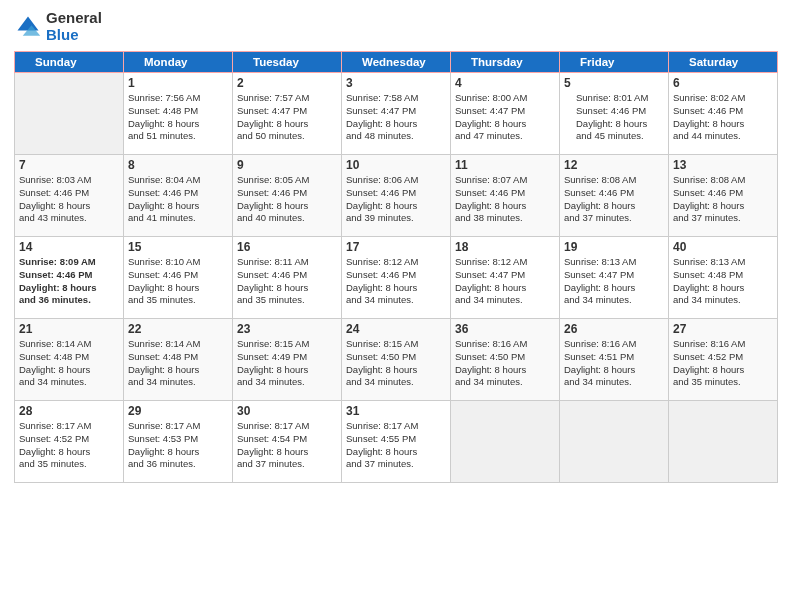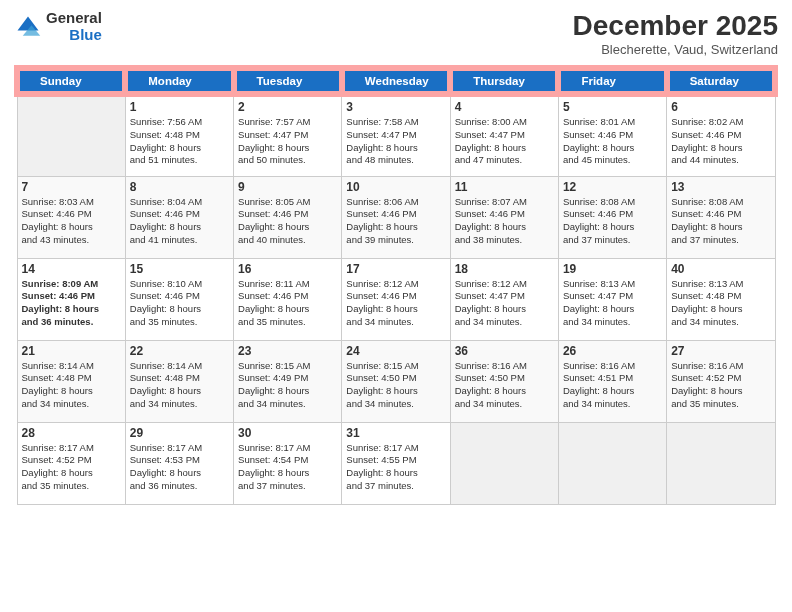--- a/index.html
+++ b/index.html
@@ -26,21 +26,20 @@
     .logo {
       display: flex;
       align-items: center;
       gap: 4px;
     }
     .logo-text {
       font-size: 15px;
       font-weight: bold;
       color: #333;
       line-height: 1.1;
-      text-align: right;
     }
     .logo-blue { color: #1a6fc4; }
     .logo-icon {
       width: 28px;
       height: 28px;
     }
     .title-section {
       text-align: right;
     }
     .month-title {
@@ -57,21 +56,21 @@
       border-collapse: collapse;
       table-layout: fixed;
     }
     thead tr th {
       background-color: #1a6fc4;
       color: #fff;
       font-size: 11.5px;
       font-weight: bold;
       padding: 4px 20px;
       text-align: left;
-      border: 6px solid #fca5a5;
+      border: 1px solid #fca5a5;
     }
     tbody tr td {
       border: 1px solid #ccc;
       vertical-align: top;
       padding: 3px 4px;
       height: 82px;
       background: #fff;
     }
     tbody tr:nth-child(even) td {
       background: #f9f9f9;
@@ -99,24 +98,20 @@
     <div class="logo">
       <svg class="logo-icon" viewBox="0 0 32 32">
         <polygon points="16,4 28,20 4,20" fill="#1a6fc4"></polygon>
         <polygon points="20,14 30,26 10,26" fill="#3a9fd4" opacity="0.7"></polygon>
       </svg>
       <div class="logo-text">
         <div>General</div>
         <div class="logo-blue">Blue</div>
       </div>
     </div>
-    <div class="title-section">
-      <div class="month-title">December 2025</div>
-      <div class="subtitle">Blecherette, Vaud, Switzerland</div>
-    </div>
   </div>
 
   <table>
     <thead>
       <tr>
       <th>Sunday</th>
           <th>Monday</th>
           <th>Tuesday</th>
           <th>Wednesday</th>
           <th>Thursday</th>
@@ -150,21 +145,21 @@
           </td>
           <td>
             <span class="day-num">4</span>
             <div class="day-info" style="white-space: pre-line;">Sunrise: 8:00 AM
 Sunset: 4:47 PM
 Daylight: 8 hours
 and 47 minutes.</div>
           </td>
           <td>
             <span class="day-num">5</span>
-            <div class="day-info" style="white-space: pre-line;">Sunrise: 8:01 AM
+            <div class="day-info" style="white-space: pre-line; margin-left: 12px;">Sunrise: 8:01 AM
 Sunset: 4:46 PM
 Daylight: 8 hours
 and 45 minutes.</div>
           </td>
           <td>
             <span class="day-num">6</span>
             <div class="day-info" style="white-space: pre-line;">Sunrise: 8:02 AM
 Sunset: 4:46 PM
 Daylight: 8 hours
 and 44 minutes.</div>

